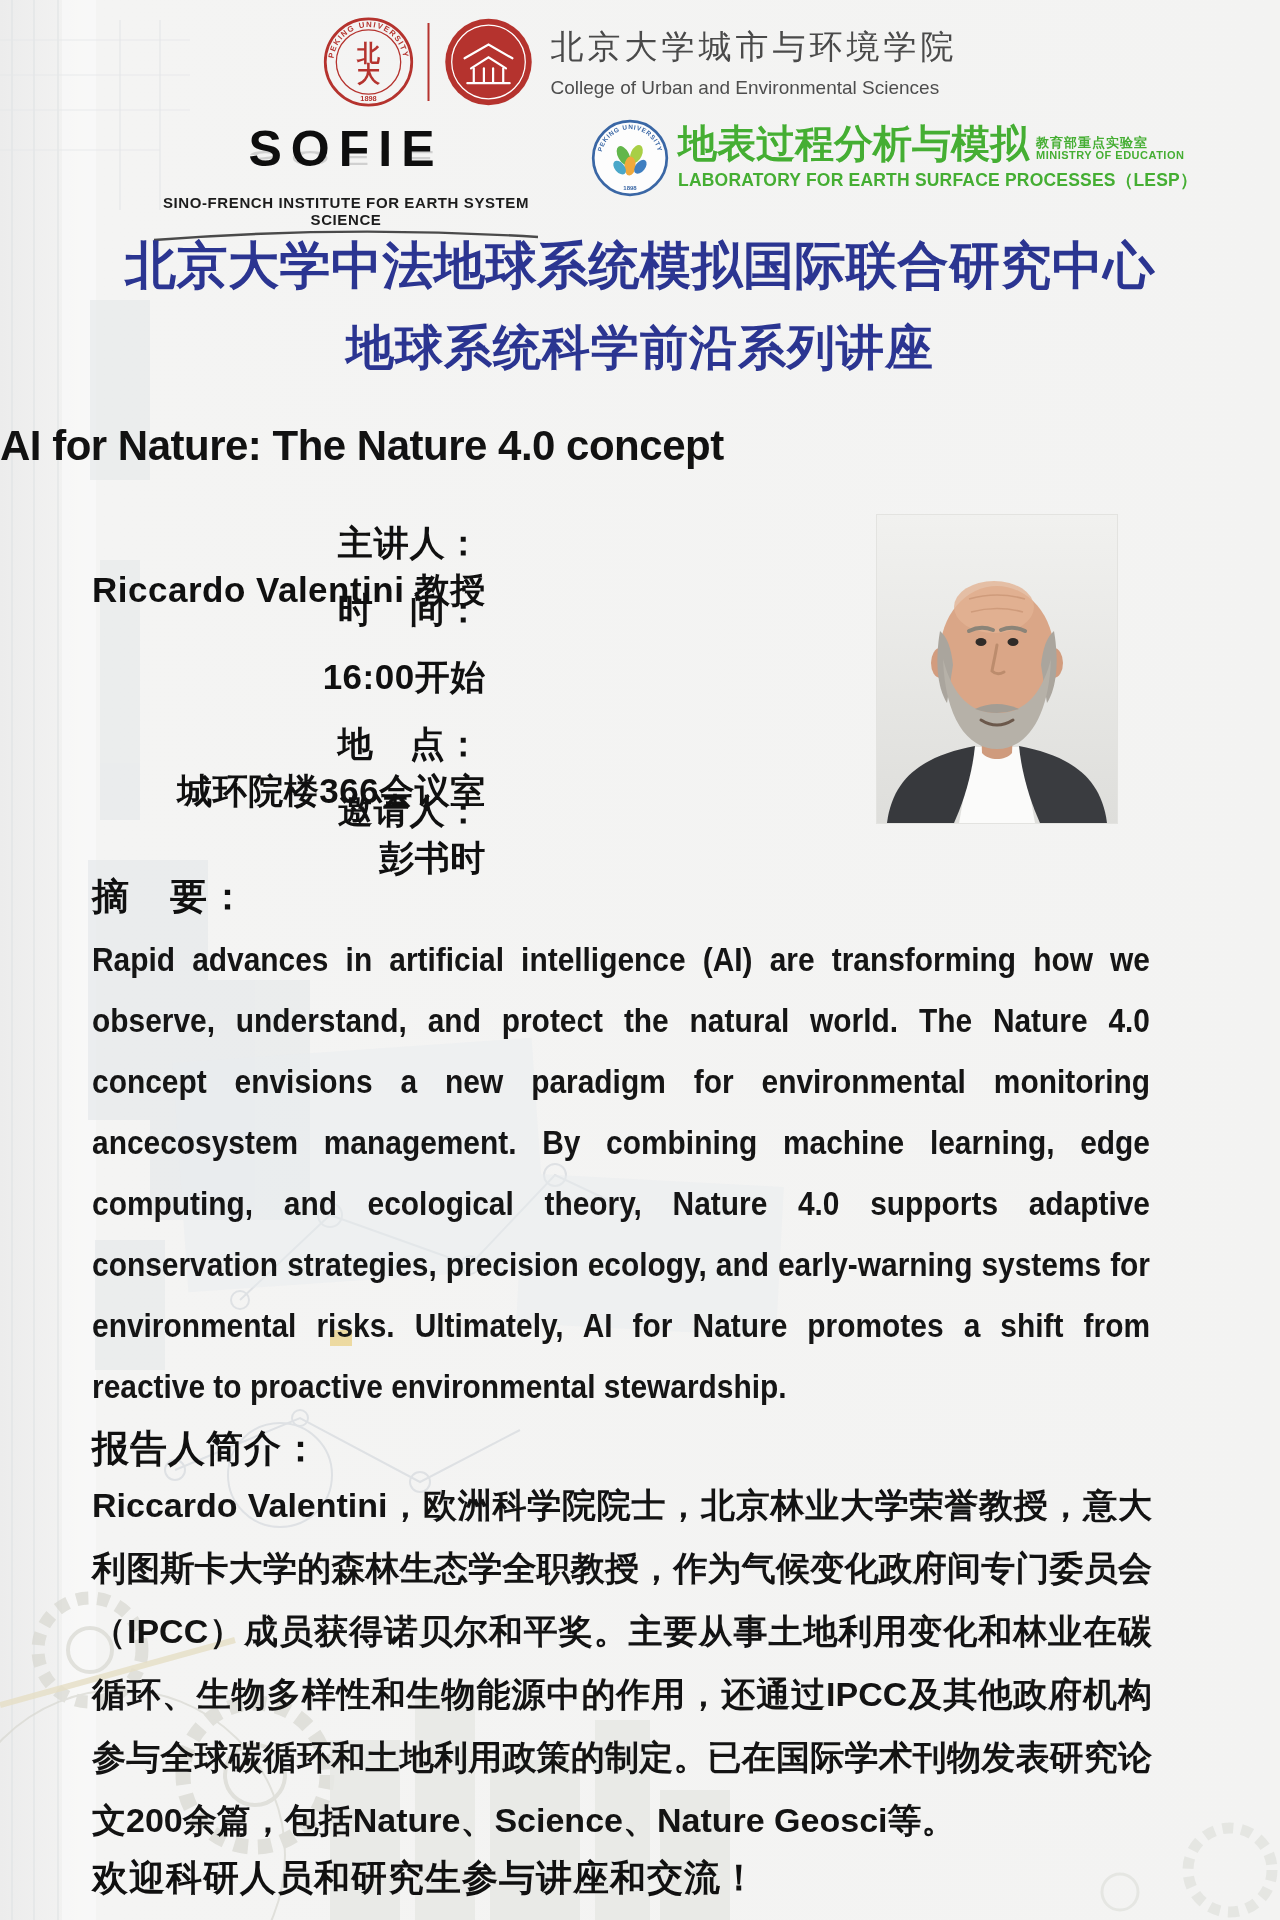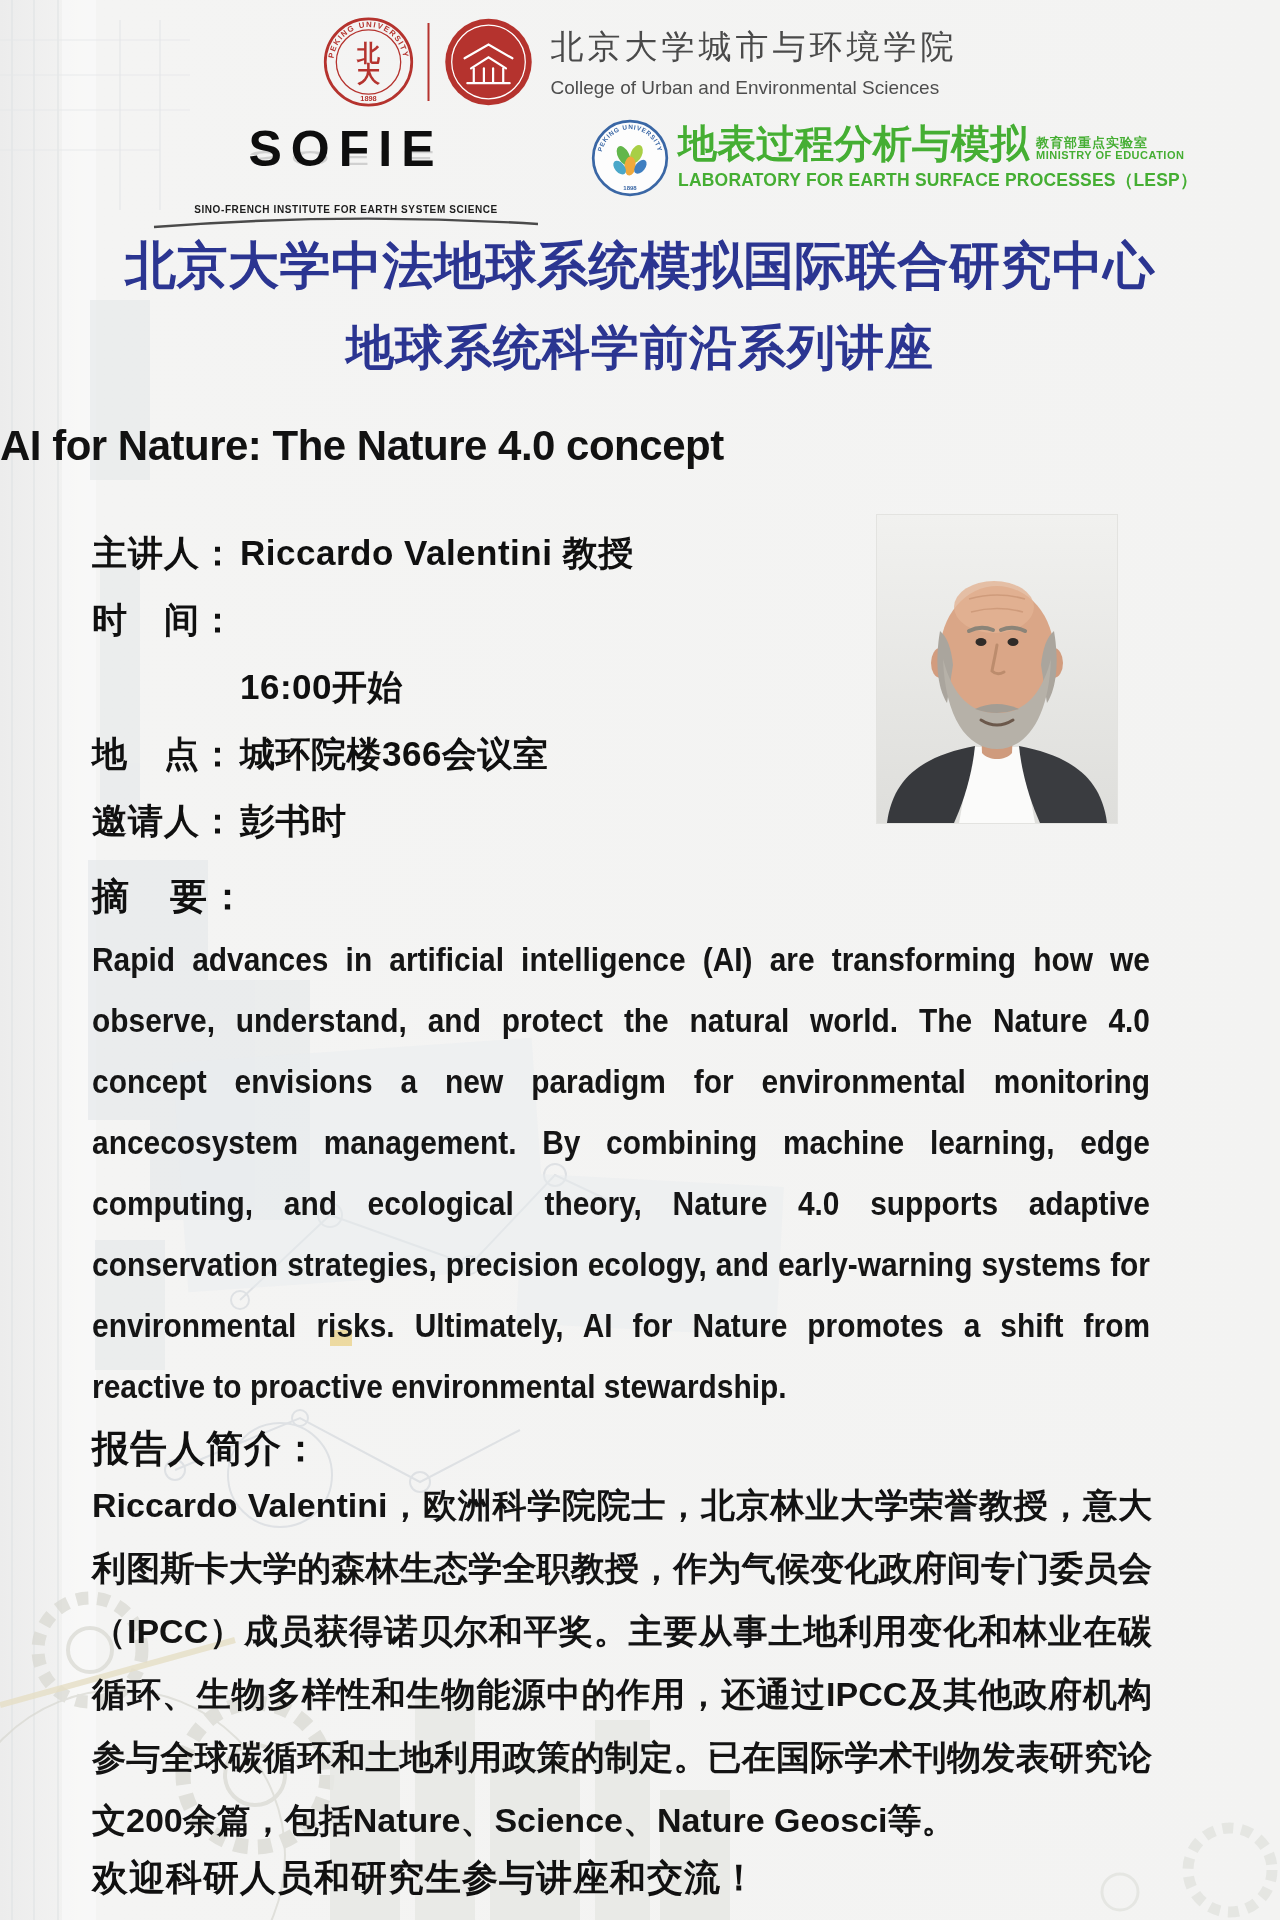--- a/index.html
+++ b/index.html
@@ -17,21 +17,21 @@
   .college{margin-left:16px;}
   .college-cn{font-size:33px;letter-spacing:4px;color:#4a4a4a;font-weight:500;}
   .college-en{font-size:19px;color:#4d4d4d;margin-top:7px;}
 
   
   .sofie{left:150px;top:124px;width:392px;text-align:center;}
   .sofie-name{position:relative;font-size:50px;font-weight:800;letter-spacing:9px;color:#0e0e0e;
               line-height:50px;}
   .sofie-name::after{content:attr(data-text);position:absolute;left:0;right:0;top:44px;
               transform:scaleY(-0.4);transform-origin:top;opacity:0.15;}
-  .sofie-sub{font-size:10px;font-weight:700;color:#1c1c1c;letter-spacing:0.6px;margin-top:30px;}
+  .sofie-sub{font-size:15px;font-weight:700;color:#1c1c1c;letter-spacing:0.6px;margin-top:20px;}
   .sofie-swoosh{margin-top:1px;}
 
   .lesp{left:590px;top:118px;display:flex;align-items:center;}
   .lesp-seal{width:80px;height:80px;flex:0 0 auto;}
   .lesp-seal svg{width:100%;height:100%;}
   .lesp-body{margin-left:8px;}
   .lesp-toprow{display:flex;align-items:flex-end;}
   .lesp-cn{font-size:39px;font-weight:900;color:#45ae33;letter-spacing:0px;line-height:40px;
            text-shadow:0 0 1px #ffffff;}
   .lesp-moe{margin-left:7px;color:#45ae33;font-weight:700;line-height:13px;padding-bottom:2px;}
@@ -42,21 +42,21 @@
   
   .title-cn1{top:232px;left:0;width:100%;text-align:center;font-size:51px;font-weight:900;
              color:#2b3591;letter-spacing:0.5px;}
   .title-cn2{top:316px;left:0;width:100%;text-align:center;font-size:48px;font-weight:900;
              color:#2b3591;letter-spacing:1px;}
   .title-en{top:422px;left:0;width:100%;font-size:42px;font-weight:800;
             color:#121212;letter-spacing:-0.5px;}
 
   
   .info{top:520px;left:92px;font-size:35px;font-weight:700;color:#101010;}
-  .info-row{display:flex;height:67px;align-items:center;}
+  .info-row{display:flex;height:67px;align-items:flex-end;flex-direction:column;}
   .info-label{display:inline-block;width:148px;letter-spacing:1px;}
   .info-value{letter-spacing:0.5px;}
 
   
   .photo{left:876px;top:514px;width:242px;height:310px;border:1px solid #e3e3e0;box-sizing:border-box;}
   .photo svg{display:block;width:100%;height:100%;}
 
   
   .abs-heading{top:872px;left:92px;font-size:37px;font-weight:800;color:#101010;letter-spacing:2px;}
   .abs-text{top:930px;left:92px;width:1150px;font-size:32.5px;font-weight:600;line-height:61px;

